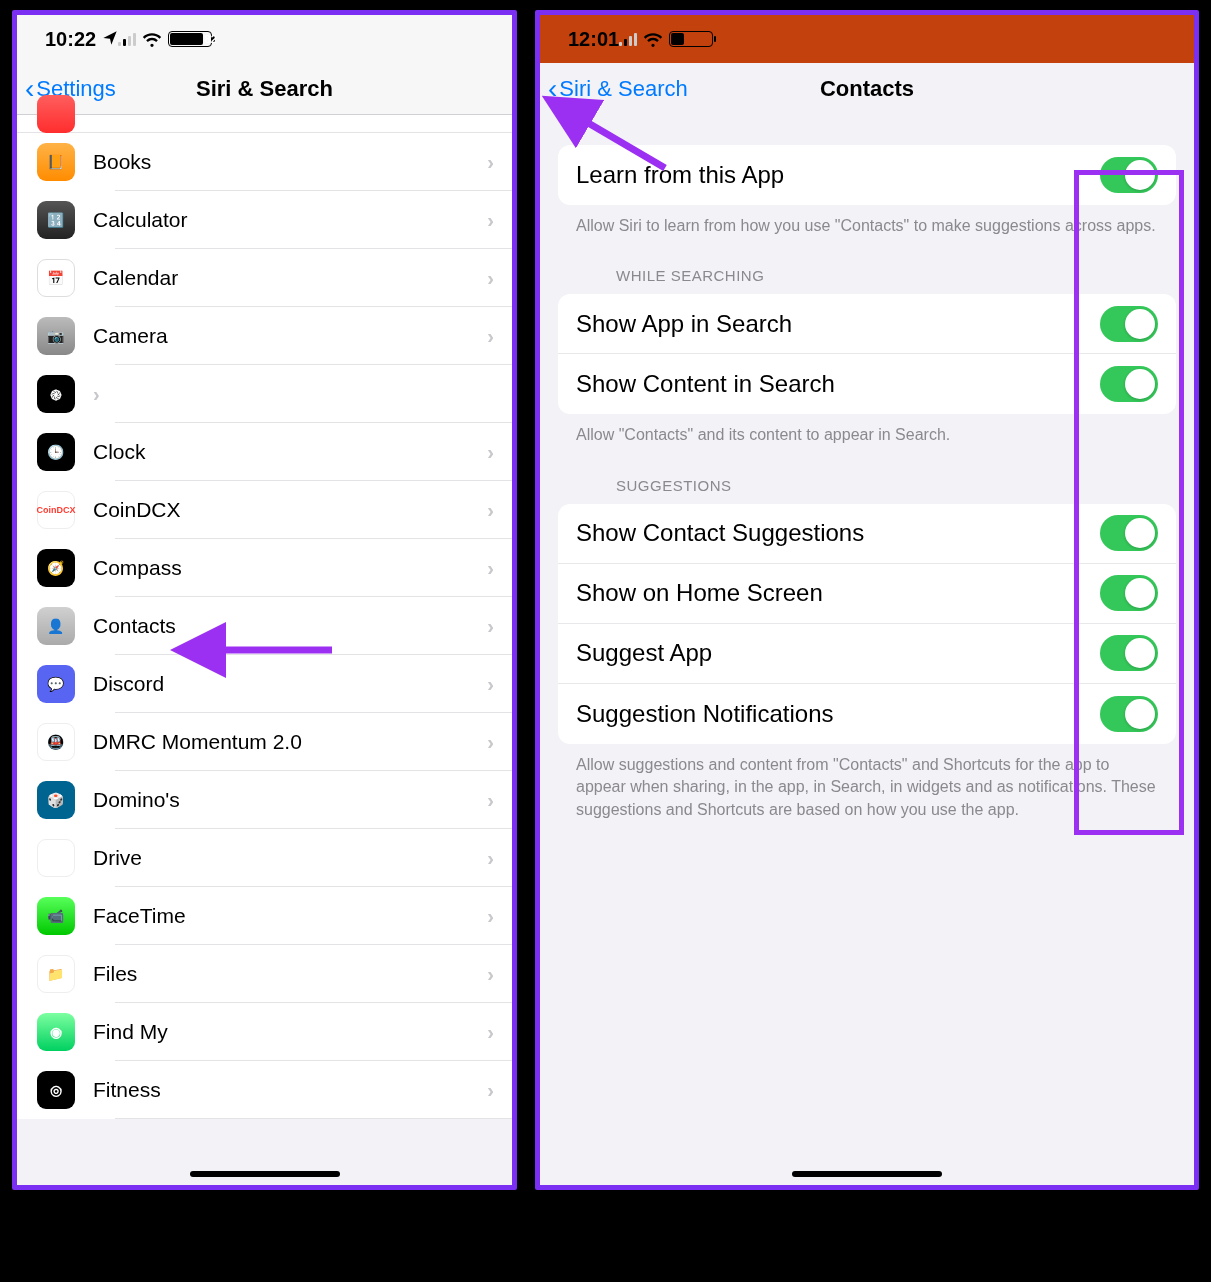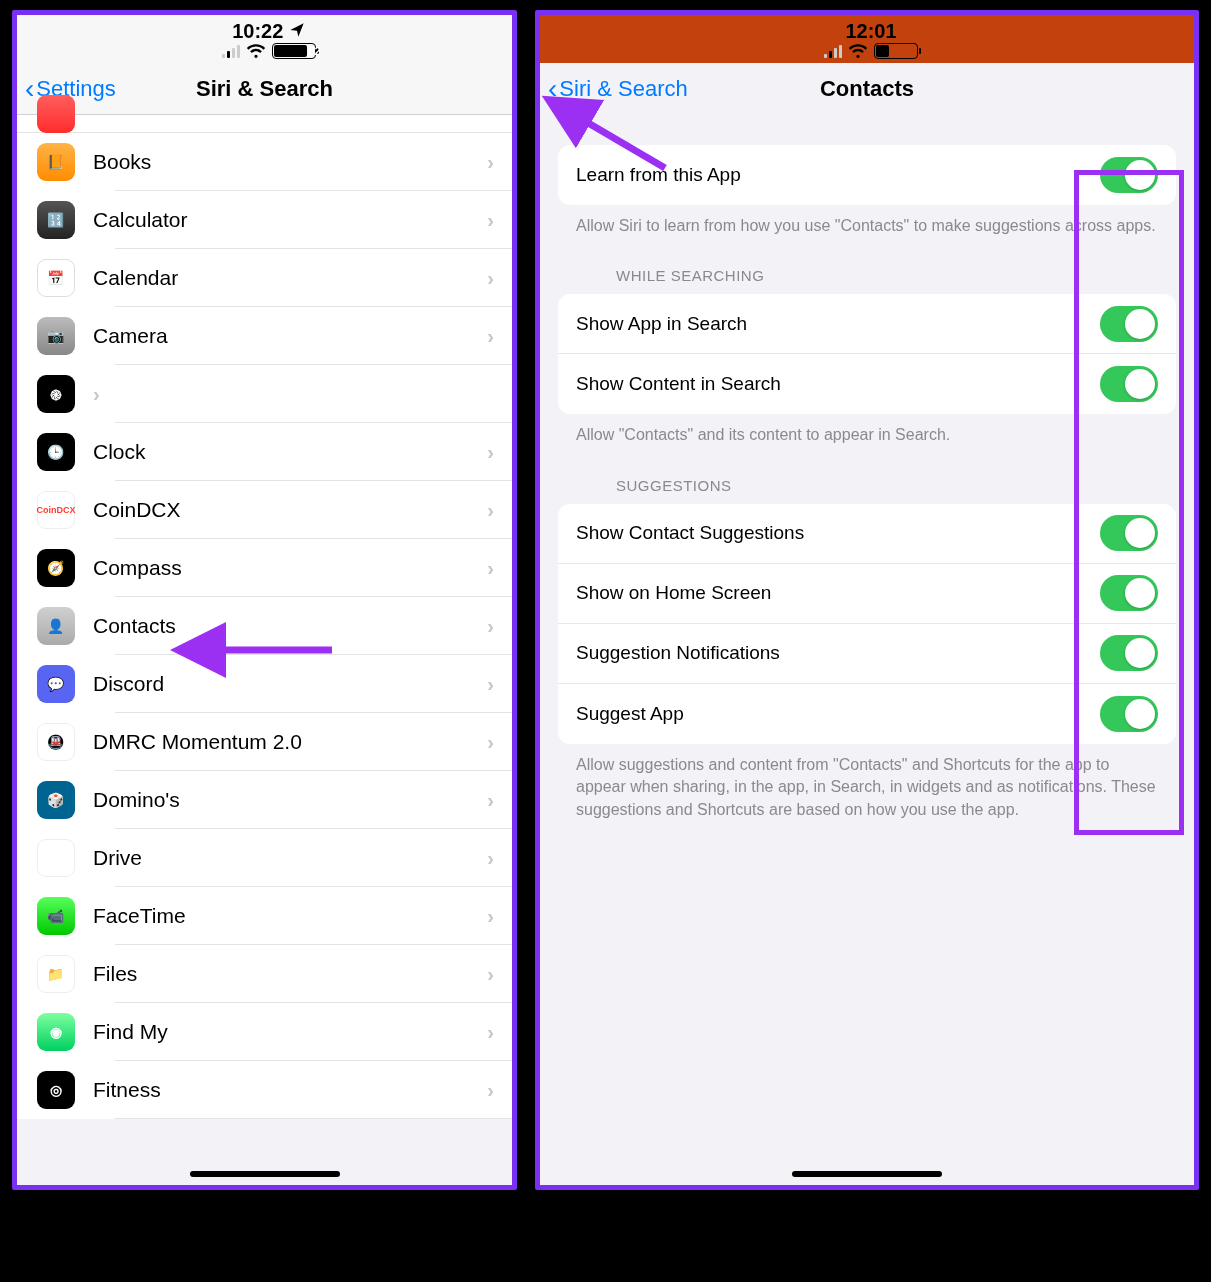--- a/index.html
+++ b/index.html
@@ -1,21 +1,21 @@
 <!DOCTYPE html>
 <html><head>
 <meta charset="utf-8">
 <style>
   * { box-sizing: border-box; margin: 0; padding: 0; font-family: -apple-system, "Helvetica Neue", Arial, sans-serif; }
   body { width: 1211px; height: 1282px; background: #000; display: flex; }
   .phone { position: relative; width: 505px; height: 1182px; margin: 10px; border: 5px solid #7B2FF2; border-radius: 2px; overflow: hidden; }
   .phone.left { background: #f2f2f7; width: 505px; margin-left: 12px; margin-right: 9px; height: 1180px; }
   .phone.right { background: #f2f2f7; flex: 1; margin-left: 9px; margin-right: 12px; height: 1180px; }
   
-  .status-bar { display: flex; justify-content: center; align-items: center; height: 48px; padding: 0 20px 0 28px; background: #f7f7f7; flex-direction: column; }
+  .status-bar { display: flex; justify-content: flex-start; align-items: center; height: 48px; padding: 0 20px 0 28px; background: #f7f7f7; }
   .status-time { font-size: 20px; font-weight: 600; }
   .status-right { display: flex; align-items: center; gap: 6px; font-size: 18px; }
   .loc-arrow { display:inline-block; transform: rotate(0deg); }
   .signal { display: flex; align-items: flex-end; gap: 2px; height: 14px; }
   .signal span { width: 3px; background: #000; border-radius: 1px; }
   .signal span:nth-child(1){ height:4px; background:#ccc;} .signal span:nth-child(2){height:7px;} .signal span:nth-child(3){height:10px; background:#ccc;} .signal span:nth-child(4){height:13px; background:#ccc;}
   .wifi { width:20px; height:15px; }
   .battery-box { display:flex; align-items:center; gap:2px; }
   .battery-pill { position:relative; width:30px; height:16px; border:1.5px solid #000; border-radius:4px; display:flex; align-items:center; justify-content:center; font-size:11px; font-weight:700;padding-left:42px; }
   .battery-pill::after{ content:''; position:absolute; right:-4px; top:4px; width:2.5px; height:6px; background:#000; border-radius:1px;}
@@ -32,21 +32,21 @@
   .app-row { display: flex; align-items: center; height: 58px; padding: 0 14px 0 14px; position:relative;}
   .app-row::after{ content:''; position:absolute; left:98px; right:0; bottom:0; height:1px; background:#e3e3e6;}
   .app-icon { width: 38px; height: 38px; border-radius: 9px; margin-right: 18px; margin-left: 6px; flex-shrink: 0; display:flex; align-items:center; justify-content:center; font-weight:700; font-size:14px; color:#fff; }
   .app-label { font-size: 21px; flex: 1; }
   .chevron-right { color: #c7c7cc; font-size: 20px; font-weight:600; margin-right: 4px; } .i-orange{background:linear-gradient(#ffb347,#ff8c00);} .i-gray{background:linear-gradient(#555,#222);} .i-white{background:#fff; border:1px solid #ddd; color:#ff3b30;} .i-cam{background:linear-gradient(#bbb,#888);} .i-black{background:#000;} .i-clock{background:#000; color:#fff;} .i-coin{background:#fff; color:#ff3b30; border:1px solid #eee; font-size:9px; font-weight:800;} .i-compass{background:#000;} .i-contacts{background:linear-gradient(#d0d0d0,#aaa);} .i-discord{background:#5865F2;} .i-dmrc{background:#fff; border:1px solid #eee;} .i-dominos{background:#006491;} .i-drive{background:#fff;border:1px solid #eee;} .i-facetime{background:linear-gradient(#57ff5a,#00c800);} .i-files{background:#fff;border:1px solid #eee;} .i-findmy{background:linear-gradient(#7cffa0,#00d060);} .i-fitness{background:#000;}
   
   .group-card{ background:#fff; border-radius:12px; margin:0 18px; overflow:hidden;}
   .phone.right .content{ padding-top: 30px;}
   .toggle-row{ display:flex; align-items:center; height:60px; padding:0 18px; border-bottom:1px solid #e8e8ea;}
   .toggle-row:last-child{border-bottom:none;}
-  .toggle-label{ font-size:19px; flex:1;}
+  .toggle-label{ font-size:24px; flex:1;}
   .toggle{ position:relative; width:58px; height:36px; background:#34c759; border-radius:18px;}
   .toggle::after{ content:''; position:absolute; right:3px; top:3px; width:30px; height:30px; background:#fff; border-radius:15px; box-shadow:0 1px 3px rgba(0,0,0,0.2);}
   .section-header{ font-size:15px; color:#8a8a8e; text-transform:uppercase; letter-spacing:0.5px; padding:30px 36px 10px;margin-left:40px; }
   .section-footer{ font-size:16px; color:#8a8a8e; padding:10px 36px 0; line-height:1.4;}
   
   .arrow-overlay{ position:absolute; pointer-events:none; }
   .arrow-svg{ overflow:visible;}
   .highlight-box{ position:absolute; border:5px solid #9b2ff2; }
   .home-indicator{ position:absolute; bottom:8px; left:50%; transform:translateX(-50%); width:150px; height:6px; background:#000; border-radius:3px;}
   .partial-top{ height:18px; background:#fff; border-bottom:1px solid #e3e3e6; margin-left:0; position:relative;}
@@ -243,25 +243,25 @@
     <div class="group-card" id="g3rows">
         <div class="toggle-row">
           <div class="toggle-label">Show Contact Suggestions</div>
           <div class="toggle"></div>
         </div>
         <div class="toggle-row">
           <div class="toggle-label">Show on Home Screen</div>
           <div class="toggle"></div>
         </div>
         <div class="toggle-row">
+          <div class="toggle-label">Suggest App</div>
+          <div class="toggle"></div>
+        </div>
+        <div class="toggle-row">
           <div class="toggle-label">Suggestion Notifications</div>
-          <div class="toggle"></div>
-        </div>
-        <div class="toggle-row">
-          <div class="toggle-label">Suggest App</div>
           <div class="toggle"></div>
         </div>
       </div>
     <div class="section-footer">Allow suggestions and content from "Contacts" and Shortcuts for the app to appear when sharing, in the app, in Search, in widgets and as notifications. These suggestions and Shortcuts are based on how you use the app.</div>
   </div>
 
   <svg class="arrow-overlay arrow-svg" style="left:20px; top:90px; width:120px; height:80px;">
     <defs>
         <marker id="ah2" markerWidth="8" markerHeight="8" refX="2" refY="4" orient="auto">
           <path d="M0,0 L8,4 L0,8 Z" fill="#9b2ff2"></path>

